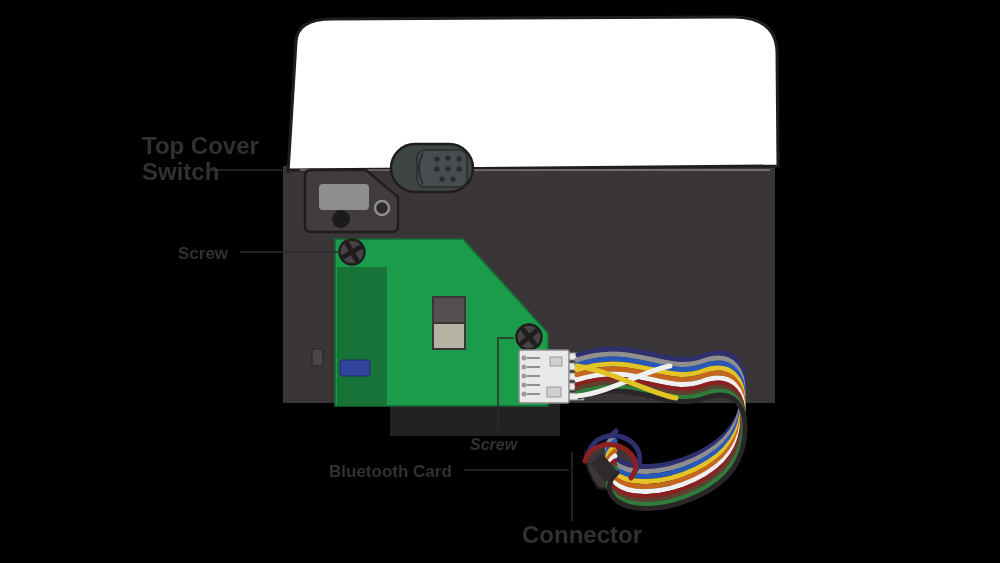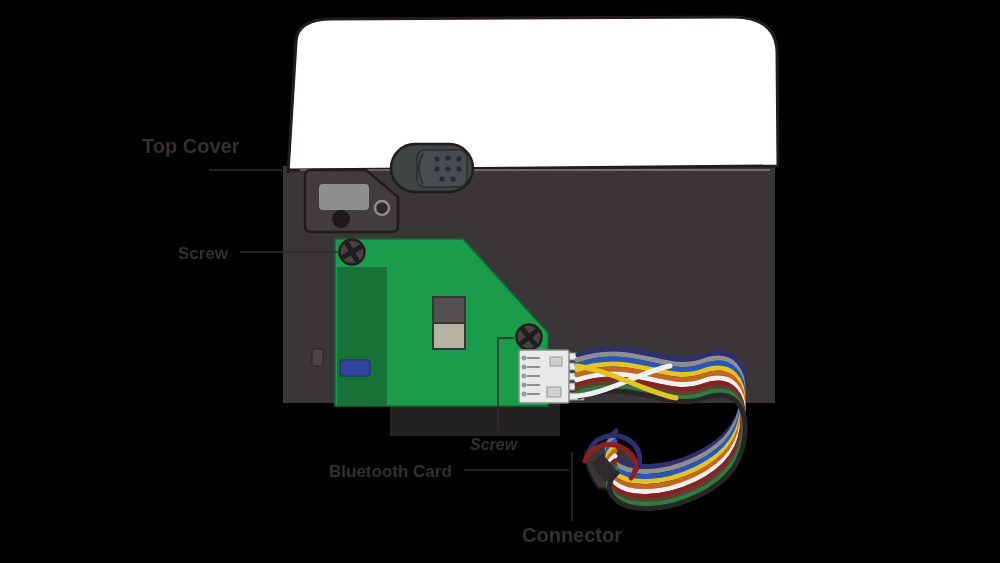--- a/index.html
+++ b/index.html
@@ -1,20 +1,20 @@
 <!DOCTYPE html>
 <html><head>
 <meta charset="utf-8">
 <style>
   html,body{margin:0;padding:0;background:#000;}
   #stage{position:relative;width:1000px;height:563px;background:#000;overflow:hidden;
          font-family:"Liberation Sans",sans-serif;}
   #stage svg{position:absolute;left:0;top:0;}
   .label{position:absolute;color:#342f31;font-weight:700;line-height:26px;white-space:nowrap;}
-  .lbl-18{font-size:20px;}
+  .lbl-18{font-size:24px;}
   .lbl-17{font-size:17px;}
   .lbl-16{font-size:16px;}
   .italic{font-style:italic;}
 </style>
 </head>
 <body>
 
 <div id="stage">
 
   <svg width="1000" height="563" viewBox="0 0 1000 563">
@@ -125,18 +125,19 @@
       <line x1="209" y1="170" x2="282" y2="170"></line>
       <line x1="240" y1="252" x2="341" y2="252"></line>
       <polyline points="498,430 498,338 514,338"></polyline>
       <line x1="464" y1="470" x2="569" y2="470"></line>
       <line x1="572" y1="521" x2="572" y2="452"></line>
     </g>
   </svg>
 
   <div class="label lbl-18" style="left:142px;top:133px;">
     <div>Top Cover</div>
+    <div>Switch</div>
   </div>
   <div class="label lbl-17" style="left:178px;top:241px;">Screw</div>
   <div class="label lbl-16 italic" style="left:470px;top:432px;">Screw</div>
   <div class="label lbl-18" style="left:522px;top:522px;">Connector</div>
   <div class="label lbl-17" style="left:329px;top:459px;">Bluetooth Card</div>
 </div>
 
 </body></html>

